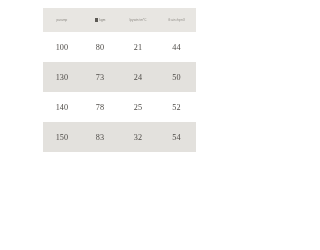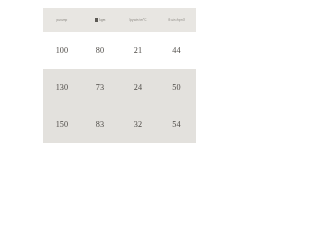--- a/index.html
+++ b/index.html
@@ -69,21 +69,21 @@
     position: relative;
     top: -0.2px;
   }
   thead th .head-label {
     display: inline-block;
     vertical-align: middle;
   }
 
   
   tbody tr {
-    height: 37px;
+    height: 30px;
   }
   tbody tr.row-odd  { background: #ffffff; }
   tbody tr.row-even { background: #e3e1dd; }
 
   tbody td {
     height: 25px;
     padding: 0;
     margin: 0;
     text-align: center;
     vertical-align: middle;
@@ -131,20 +131,26 @@
         <td>80</td>
         <td>21</td>
         <td>44</td>
       </tr>
       <tr class="row-even">
         <td>130</td>
         <td>73</td>
         <td>24</td>
         <td>50</td>
       </tr>
+      <tr class="row-odd">
+        <td>140</td>
+        <td>78</td>
+        <td>25</td>
+        <td>52</td>
+      </tr>
       <tr class="row-even">
         <td>150</td>
         <td>83</td>
         <td>32</td>
         <td>54</td>
       </tr>
     </tbody>
   </table>
 </div>
 

